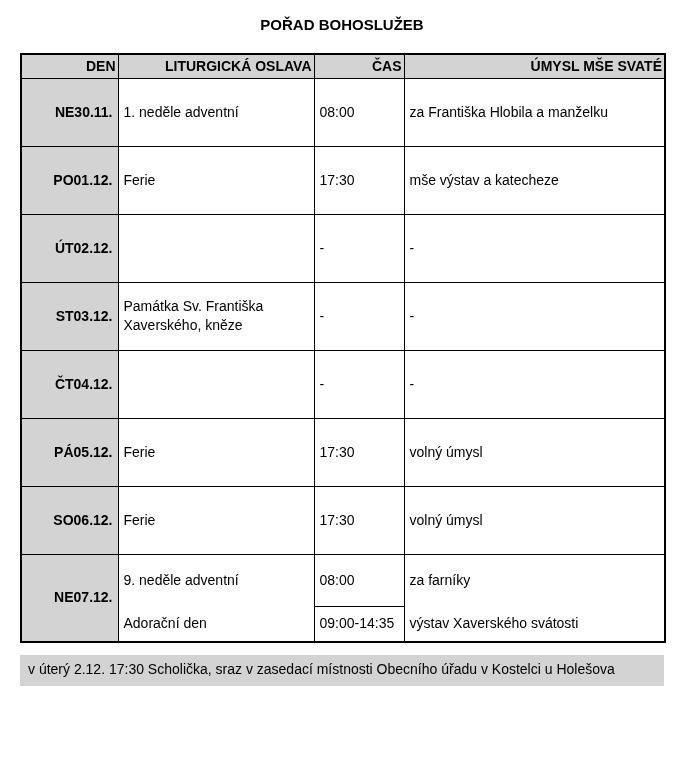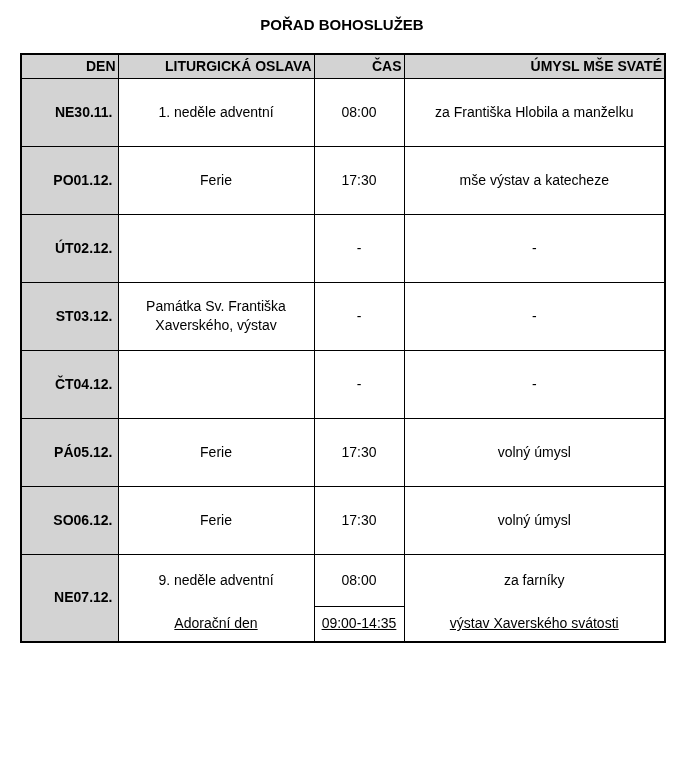--- a/index.html
+++ b/index.html
@@ -25,37 +25,37 @@
   th{
     background:var(--shade);
     border:1px solid var(--border);
     font-size:14px;font-weight:bold;
     height:21px;padding:1px 2px;
     text-align:right;
   }
   td{
     border:1px solid var(--border);
     font-size:14px;
-    text-align:center;
+    text-align:left;
     vertical-align:middle;
     padding:2px 5px;
     line-height:1.35;
   }
   td.day-cell{
     background:var(--shade);
     text-align:right;
     font-weight:bold;
     padding-left:8px;
   }
   td.day-cell .day{display:inline-block;width:30px;}
   tbody tr.r-main{height:68px;}
   tbody tr.r-sub1{height:52px;}
   tbody tr.r-sub2{height:36px;}
   td.sub-top{border-bottom:none;}
-  td.sub-bottom{border-top:none;text-decoration:underline;}
+  td.sub-bottom{border-top:none;}
   td.time-cell.sub-bottom{border-top:1px solid var(--border);}
   .footer-note{
     margin-top:12px;
     width:644px;box-sizing:border-box;
     background:var(--shade);
     padding:4px 8px 6px 8px;
     font-size:14px;line-height:1.5;
     text-align:left;
   }
 </style>
@@ -97,21 +97,21 @@
           <td class="intention-cell">mše výstav a katecheze</td>
         </tr>
         <tr class="r-main">
           <td class="day-cell" rowspan="1"><span class="day">ÚT</span><span class="date">02.12.</span></td>
           <td class="celebration-cell"></td>
           <td class="time-cell">-</td>
           <td class="intention-cell">-</td>
         </tr>
         <tr class="r-main">
           <td class="day-cell" rowspan="1"><span class="day">ST</span><span class="date">03.12.</span></td>
-          <td class="celebration-cell">Památka Sv. Františka Xaverského, výstav</td>
+          <td class="celebration-cell">Památka Sv. Františka Xaverského, kněze</td>
           <td class="time-cell">-</td>
           <td class="intention-cell">-</td>
         </tr>
         <tr class="r-main">
           <td class="day-cell" rowspan="1"><span class="day">ČT</span><span class="date">04.12.</span></td>
           <td class="celebration-cell"></td>
           <td class="time-cell">-</td>
           <td class="intention-cell">-</td>
         </tr>
         <tr class="r-main">
@@ -133,14 +133,15 @@
           <td class="intention-cell sub-top">za farníky</td>
         </tr>
         <tr class="r-sub2">
           <td class="celebration-cell sub-bottom">Adorační den</td>
           <td class="time-cell sub-bottom">09:00-14:35</td>
           <td class="intention-cell sub-bottom">výstav Xaverského svátosti</td>
         </tr>
       </tbody>
   </table>
 
+  <div class="footer-note">v úterý 2.12. 17:30 Scholička, sraz v zasedací místnosti Obecního úřadu v Kostelci u Holešova</div>
 
 </div>
 
 </body></html>

